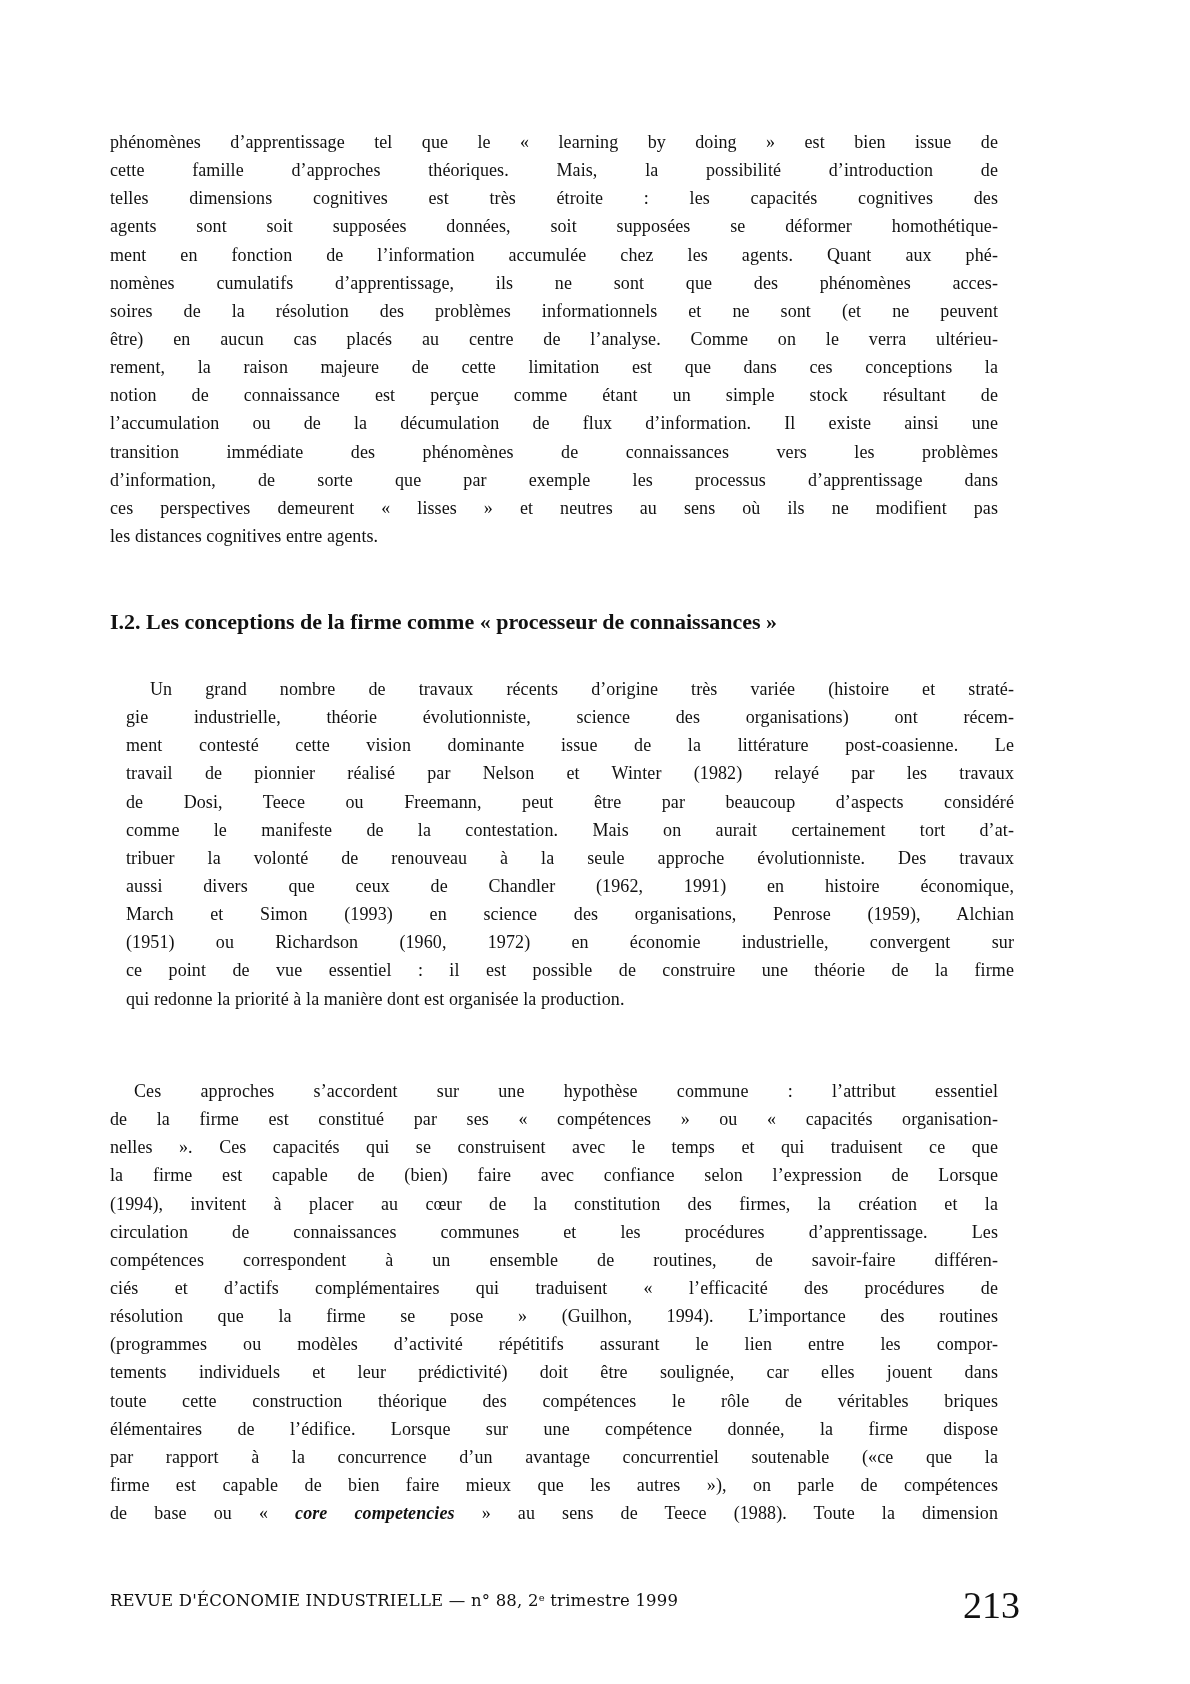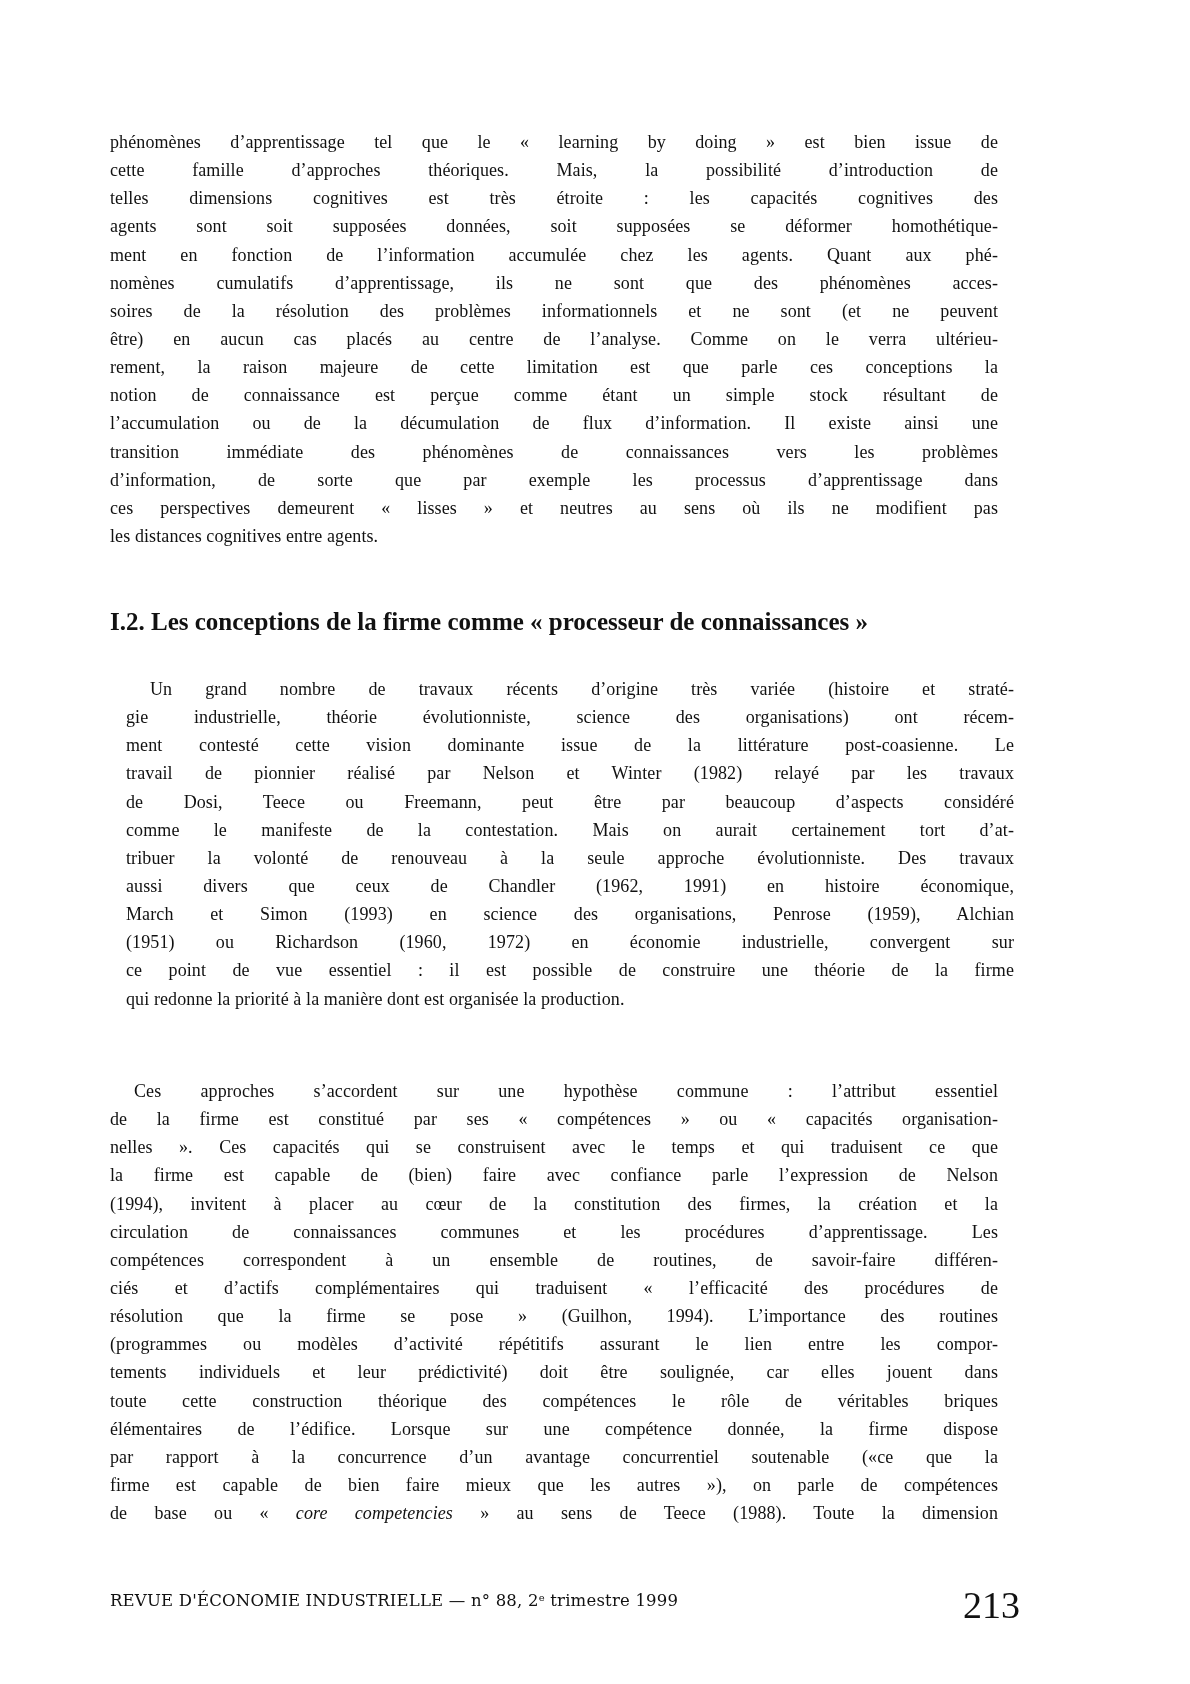--- a/index.html
+++ b/index.html
@@ -29,28 +29,28 @@
       text-align-last: left;
     }
     .indent {
       padding-left: 24px;
     }
     .heading {
       position: absolute;
       left: 110px;
       top: 607px;
       font-weight: bold;
-      font-size: 25px;
+      font-size: 22px;
       line-height: 30px;
       white-space: nowrap;
     }
     #para-1 { position: absolute; left: 110px; top: 128px; width: 888px; }
     #para-2 { position: absolute; left: 126px; top: 675px; width: 888px; }
     #para-3 { position: absolute; left: 110px; top: 1077px; width: 888px; }
-    .italic { font-style: italic; }
+    .italic { font-style: italic; font-weight: bold; }
     .footer {
       position: absolute;
       left: 110px;
       top: 1587px;
       width: 900px;
       height: 30px;
     }
     .footer-journal {
       position: absolute;
       left: 0;
@@ -77,21 +77,21 @@
 
 <div id="para-1">
   <span class="line">phénomènes d’apprentissage tel que le « learning by doing » est bien issue de</span>
   <span class="line">cette famille d’approches théoriques. Mais, la possibilité d’introduction de</span>
   <span class="line">telles dimensions cognitives est très étroite : les capacités cognitives des</span>
   <span class="line">agents sont soit supposées données, soit supposées se déformer homothétique-</span>
   <span class="line">ment en fonction de l’information accumulée chez les agents. Quant aux phé-</span>
   <span class="line">nomènes cumulatifs d’apprentissage, ils ne sont que des phénomènes acces-</span>
   <span class="line">soires de la résolution des problèmes informationnels et ne sont (et ne peuvent</span>
   <span class="line">être) en aucun cas placés au centre de l’analyse. Comme on le verra ultérieu-</span>
-  <span class="line">rement, la raison majeure de cette limitation est que parle ces conceptions la</span>
+  <span class="line">rement, la raison majeure de cette limitation est que dans ces conceptions la</span>
   <span class="line">notion de connaissance est perçue comme étant un simple stock résultant de</span>
   <span class="line">l’accumulation ou de la décumulation de flux d’information. Il existe ainsi une</span>
   <span class="line">transition immédiate des phénomènes de connaissances vers les problèmes</span>
   <span class="line">d’information, de sorte que par exemple les processus d’apprentissage dans</span>
   <span class="line">ces perspectives demeurent « lisses » et neutres au sens où ils ne modifient pas</span>
   <span class="line last">les distances cognitives entre agents.</span>
 </div>
 
 <div class="heading">I.2. Les conceptions de la firme comme « processeur de connaissances »</div>
 
@@ -107,21 +107,21 @@
   <span class="line">March et Simon (1993) en science des organisations, Penrose (1959), Alchian</span>
   <span class="line">(1951) ou Richardson (1960, 1972) en économie industrielle, convergent sur</span>
   <span class="line">ce point de vue essentiel : il est possible de construire une théorie de la firme</span>
   <span class="line last">qui redonne la priorité à la manière dont est organisée la production.</span>
 </div>
 
 <div id="para-3">
   <span class="line indent">Ces approches s’accordent sur une hypothèse commune : l’attribut essentiel</span>
   <span class="line">de la firme est constitué par ses « compétences » ou « capacités organisation-</span>
   <span class="line">nelles ». Ces capacités qui se construisent avec le temps et qui traduisent ce que</span>
-  <span class="line">la firme est capable de (bien) faire avec confiance parle l’expression de Nelson</span>
+  <span class="line">la firme est capable de (bien) faire avec confiance selon l’expression de Lorsque</span>
   <span class="line">(1994), invitent à placer au cœur de la constitution des firmes, la création et la</span>
   <span class="line">circulation de connaissances communes et les procédures d’apprentissage. Les</span>
   <span class="line">compétences correspondent à un ensemble de routines, de savoir-faire différen-</span>
   <span class="line">ciés et d’actifs complémentaires qui traduisent « l’efficacité des procédures de</span>
   <span class="line">résolution que la firme se pose » (Guilhon, 1994). L’importance des routines</span>
   <span class="line">(programmes ou modèles d’activité répétitifs assurant le lien entre les compor-</span>
   <span class="line">tements individuels et leur prédictivité) doit être soulignée, car elles jouent dans</span>
   <span class="line">toute cette construction théorique des compétences le rôle de véritables briques</span>
   <span class="line">élémentaires de l’édifice. Lorsque sur une compétence donnée, la firme dispose</span>
   <span class="line">par rapport à la concurrence d’un avantage concurrentiel soutenable («ce que la</span>

